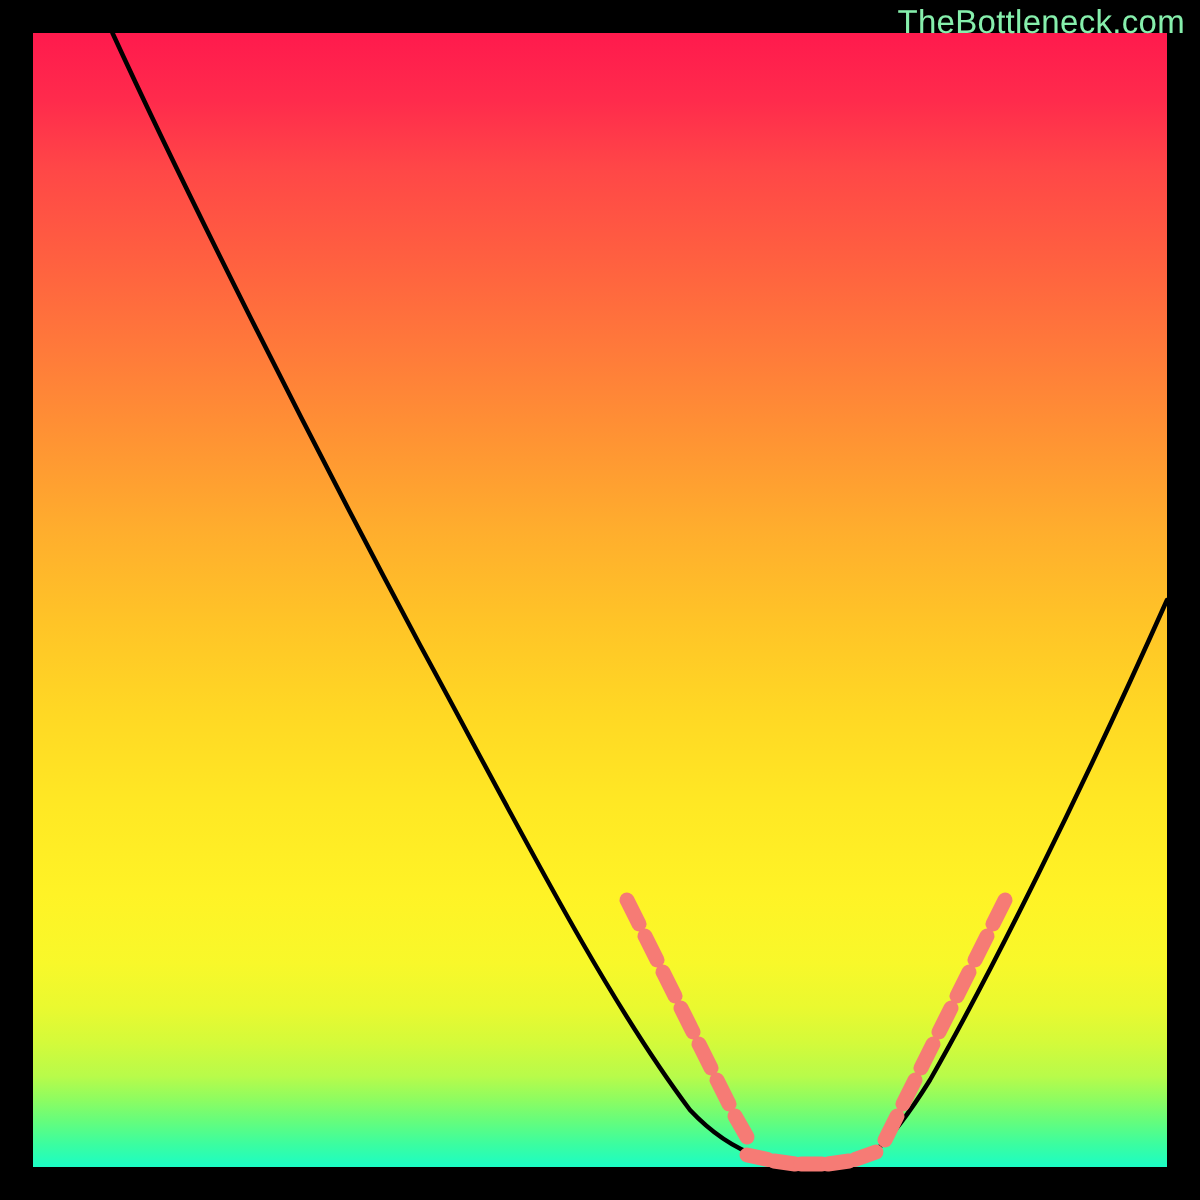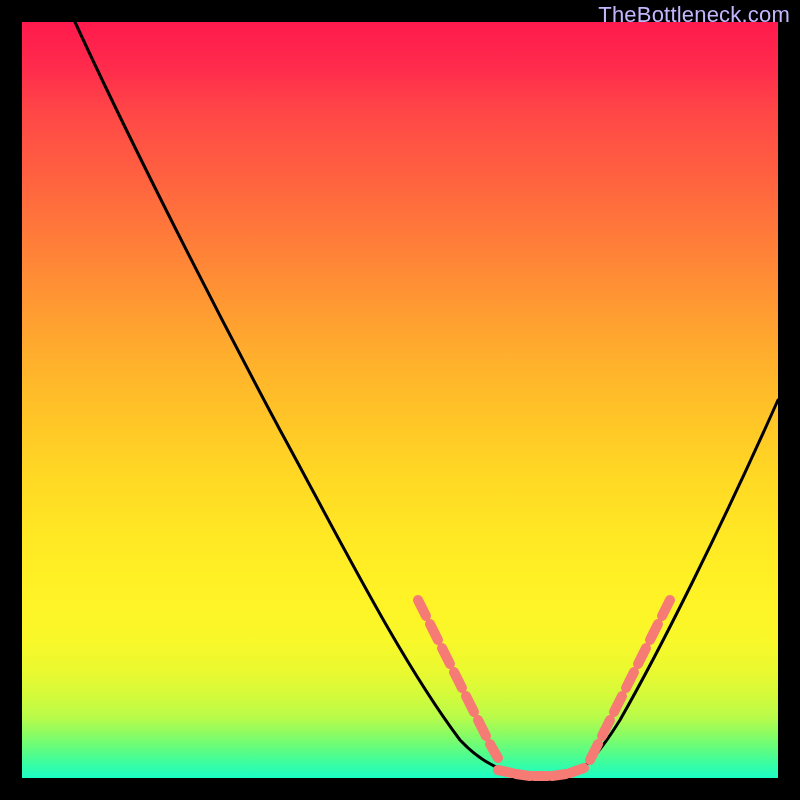--- a/index.html
+++ b/index.html
@@ -37,21 +37,21 @@
       #3bfda0 98%,
       #1bfdc5 100%);
   }
   .watermark {
     position: absolute;
     top: 2px;
     right: 10px;
     font-family: Arial, Helvetica, sans-serif;
     font-size: 22px;
     font-weight: 500;
-    color: #c4b5fd;
+    color: #86efac;
     letter-spacing: 0.2px;
     user-select: none;
   }
   svg.plot {
     position: absolute;
     left: 0;
     top: 0;
   }
 </style>
 </head>

